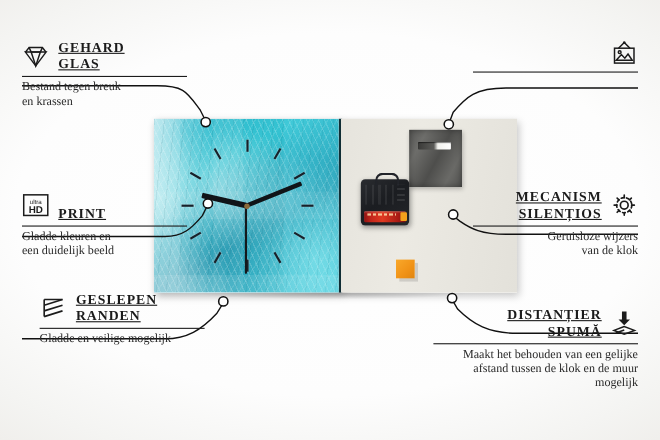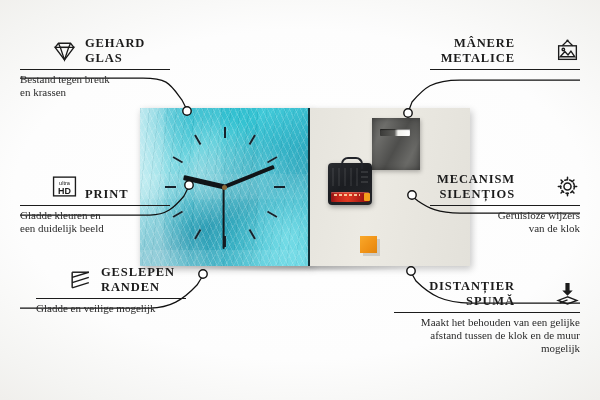--- a/index.html
+++ b/index.html
@@ -76,27 +76,27 @@
     background:repeating-linear-gradient(90deg,rgba(255,235,180,.8) 0 3px,rgba(0,0,0,0) 3px 5px);}
   #spacer{position:absolute;left:50px;top:128px;width:17px;height:17px;
     background:linear-gradient(135deg,#f9a82a 0%,#f09216 60%,#e0850f 100%);
     box-shadow:3px 3px 0 rgba(0,0,0,.12);}
   #floor-shadow{position:absolute;left:-12px;top:152px;width:348px;height:14px;
     background:radial-gradient(ellipse 170px 7px at 50% 50%,rgba(0,0,0,.20),rgba(0,0,0,0) 72%);}
   
   .callout{position:absolute;}
   .co-head{display:flex;align-items:center;gap:8px;}
   .co-title{font-size:12.5px;letter-spacing:.9px;color:#1b1b1b;line-height:14.5px;
-    text-transform:uppercase;font-weight:700;white-space:nowrap;}
+    text-transform:uppercase;font-weight:700;white-space:nowrap;text-decoration:underline;}
   .co-rule{height:1px;background:#1c1c1c;margin-top:4px;}
   .co-desc{font-size:11px;color:#2a2a2a;line-height:13px;margin-top:3px;white-space:pre-line;}
   .left .co-head{justify-content:flex-start;}
   .right .co-head{justify-content:flex-end;}
   .right .co-title,.right .co-desc{text-align:right;}
-  .ico{width:25px;height:25px;flex:0 0 25px;margin-left:32px;}
+  .ico{width:25px;height:25px;flex:0 0 25px;}
   .ico svg{display:block;width:25px;height:25px;}
   
   #wires{position:absolute;left:0;top:0;width:600px;height:400px;}
 </style>
 </head>
 <body>
 
 <div id="stage">
 
   <div id="product">
@@ -230,21 +230,20 @@
         </svg>
       </span>
       <span class="co-title"><span>GESLEPEN</span><br><span>RANDEN</span></span>
     </div>
     <div class="co-rule" style="width:150px"></div>
     <div class="co-desc">Gladde en veilige mogelijk</div>
   </div>
 
   <div class="callout right" style="left:430px;top:36px;width:150px;">
     <div class="co-head">
-      <span class="co-title"><span>MÂNERE</span><br><span>METALICE</span></span>
       <span class="ico">
         <svg viewBox="0 0 24 24" stroke="#1b1b1b" stroke-width="1.3" fill="none">
           <rect x="3.5" y="7.5" width="17" height="13"></rect>
           <path d="M12 2.5L7 7.5M12 2.5L17 7.5"></path>
           <circle cx="12" cy="2.6" r="1.1" fill="#1b1b1b" stroke="none"></circle>
           <path d="M5 18l4.5-5 3 3.2 2.8-3.6L19 18z"></path>
           <circle cx="8" cy="11" r="1.2"></circle>
         </svg>
       </span>
     </div>

